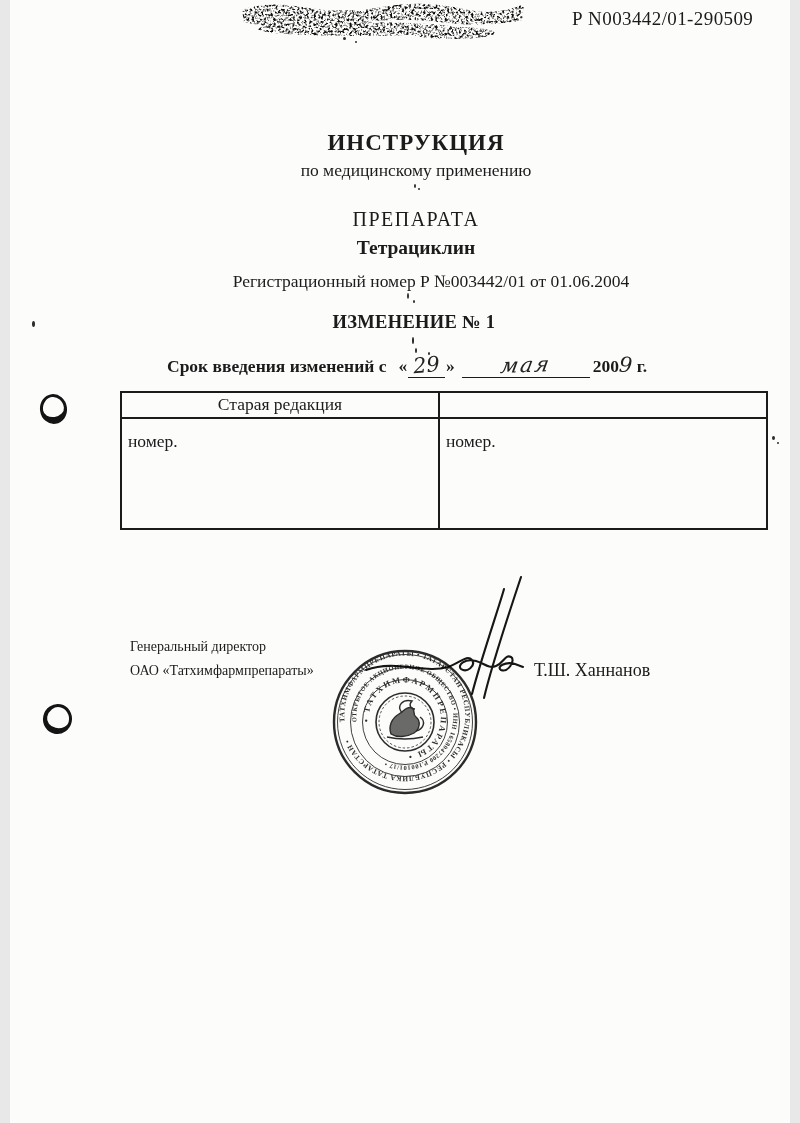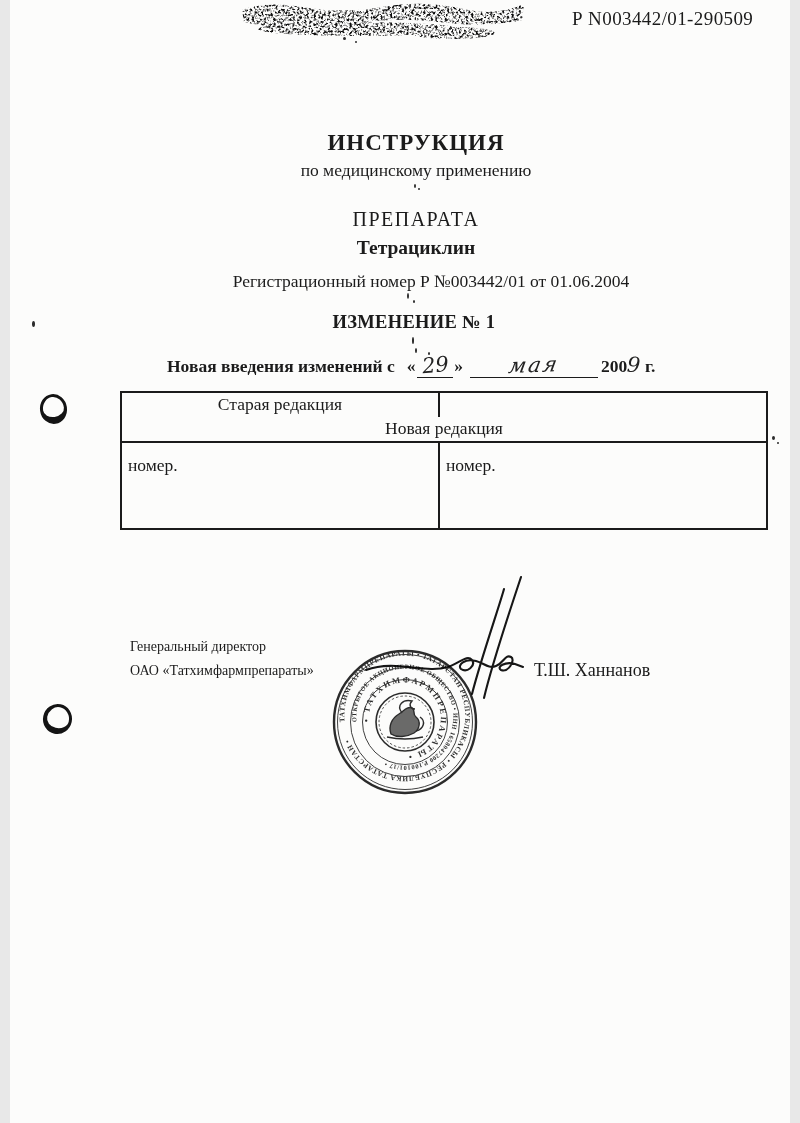--- a/index.html
+++ b/index.html
@@ -83,27 +83,26 @@
     <div class="t-sub">по медицинскому применению</div>
     <div class="t-prep">ПРЕПАРАТА</div>
     <div class="t-drug">Тетрациклин</div>
   </div>
 
   <div class="reg-line">Регистрационный номер Р №003442/01 от 01.06.2004</div>
 
   <div class="change-heading">ИЗМЕНЕНИЕ № 1</div>
 
   <div class="date-line">
-    <span>Новая введения изменений с</span><span class="q gap-l">«</span><span class="u-day"><span class="hw hw-day">29</span></span><span class="q">»</span><span class="u-month"><span class="hw hw-month">мая</span></span><span>200</span><span class="hw hw-digit">9</span>&nbsp;<span>г.</span>
+    <span>Срок введения изменений с</span><span class="q gap-l">«</span><span class="u-day"><span class="hw hw-day">29</span></span><span class="q">»</span><span class="u-month"><span class="hw hw-month">мая</span></span><span>200</span><span class="hw hw-digit">9</span>&nbsp;<span>г.</span>
   </div>
 
   <div class="redaction-table">
     <div class="tbl-header">
       <div class="hcell col1">Старая редакция</div>
-      <div class="hcell col2">Новая редакция</div>
     </div>
     <div class="tbl-body">
       <div class="bcell col1">
         <div>номер.</div>
       </div>
       <div class="bcell col2">
         <div>номер.</div>
       </div>
     </div>
   </div>

